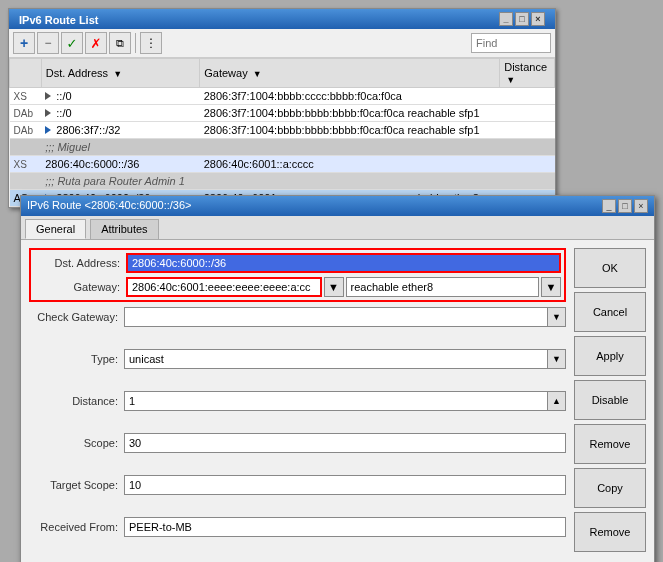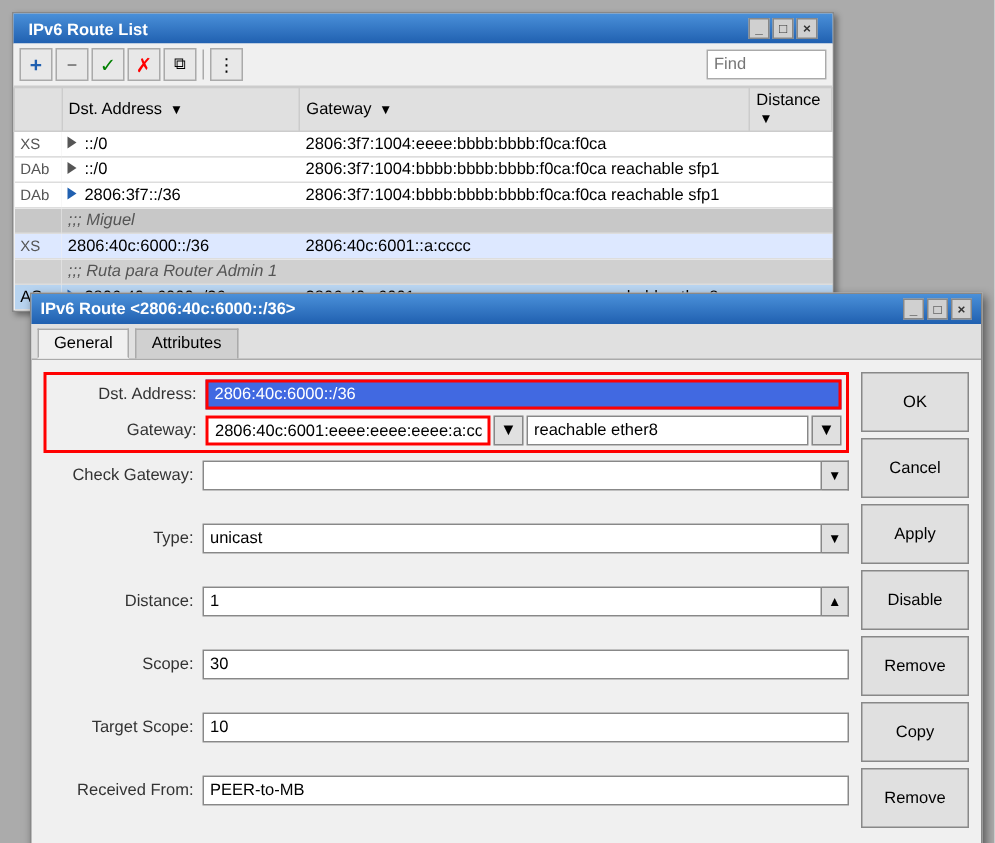--- a/index.html
+++ b/index.html
@@ -151,24 +151,23 @@
       background: #f0f0f0;
       border: 1px solid #888;
       box-shadow: 2px 2px 6px rgba(0,0,0,0.5);
     }
 
     .title-bar-bottom {
       background: linear-gradient(to bottom, #4a90d9, #2060b0);
       color: white;
       padding: 3px 6px;
       display: flex;
-      align-items: center;
       justify-content: space-between;
       font-size: 11px;
-      font-weight: bold;
+      font-weight: normal;
     }
 
     .tabs-bar {
       display: flex;
       background: #e0e0e0;
       border-bottom: 1px solid #aaa;
       padding-top: 3px;
     }
 
     .tab {
@@ -197,21 +196,21 @@
       flex: 1;
     }
 
     .form-row {
       display: flex;
       align-items: center;
       margin-bottom: 22px;
     }
 
     .form-label {
-      width: 106px;
+      width: 95px;
       text-align: right;
       padding-right: 6px;
       font-size: 11px;
       color: #333;
     }
 
     .form-input {
       flex: 1;
       height: 20px;
       border: 1px solid #888;
@@ -365,21 +364,21 @@
     <tbody>
 
       <tr class="row-normal">
         <td class="col-flag">
           <span class="flag-xs">XS</span>
         </td>
         <td>
           <span class="tri"></span>
           <span>::/0</span>
         </td>
-        <td>2806:3f7:1004:eeee:bbbb:bbbb:f0ca:f0ca</td>
+        <td>2806:3f7:1004:bbbb:cccc:bbbb:f0ca:f0ca</td>
         <td></td>
       </tr>
 
       <tr class="row-normal">
         <td class="col-flag">
           <span class="flag-dab">DAb</span>
         </td>
         <td>
           <span class="tri"></span>
           <span>::/0</span>
@@ -387,21 +386,21 @@
         <td>2806:3f7:1004:bbbb:bbbb:bbbb:f0ca:f0ca reachable sfp1</td>
         <td></td>
       </tr>
 
       <tr class="row-normal">
         <td class="col-flag">
           <span class="flag-dab">DAb</span>
         </td>
         <td>
           <span class="tri tri-blue"></span>
-          <span>2806:3f7::/36</span>
+          <span>2806:3f7::/32</span>
         </td>
         <td>2806:3f7:1004:bbbb:bbbb:bbbb:f0ca:f0ca reachable sfp1</td>
         <td></td>
       </tr>
 
       <tr class="row-section">
         <td></td>
         <td colspan="3">;;; Miguel</td>
       </tr>
 

